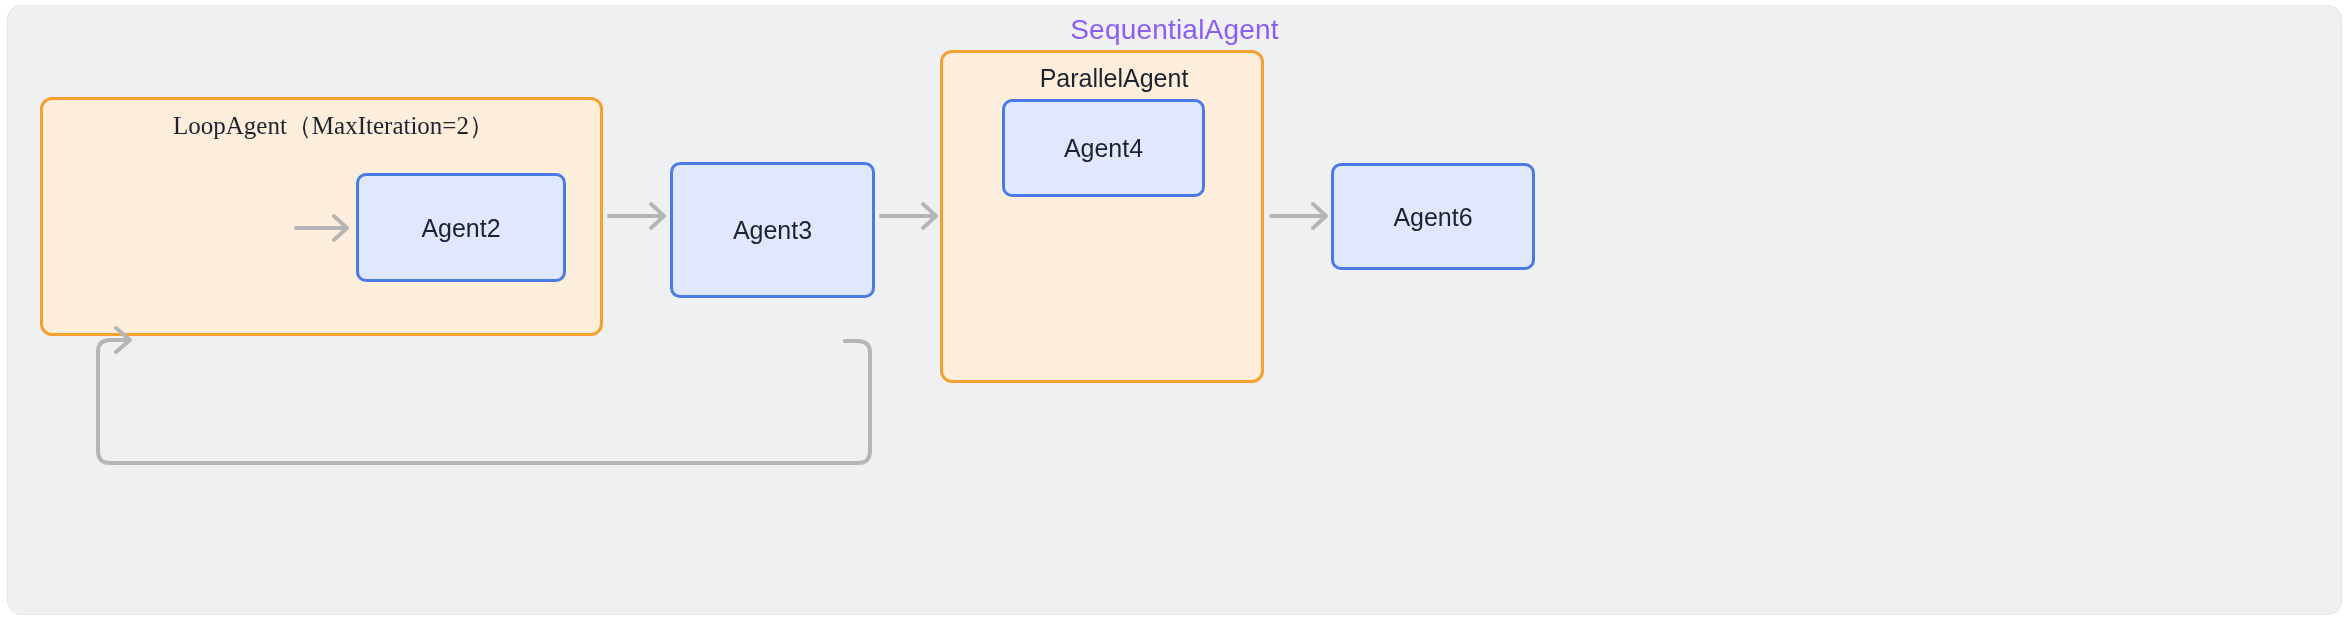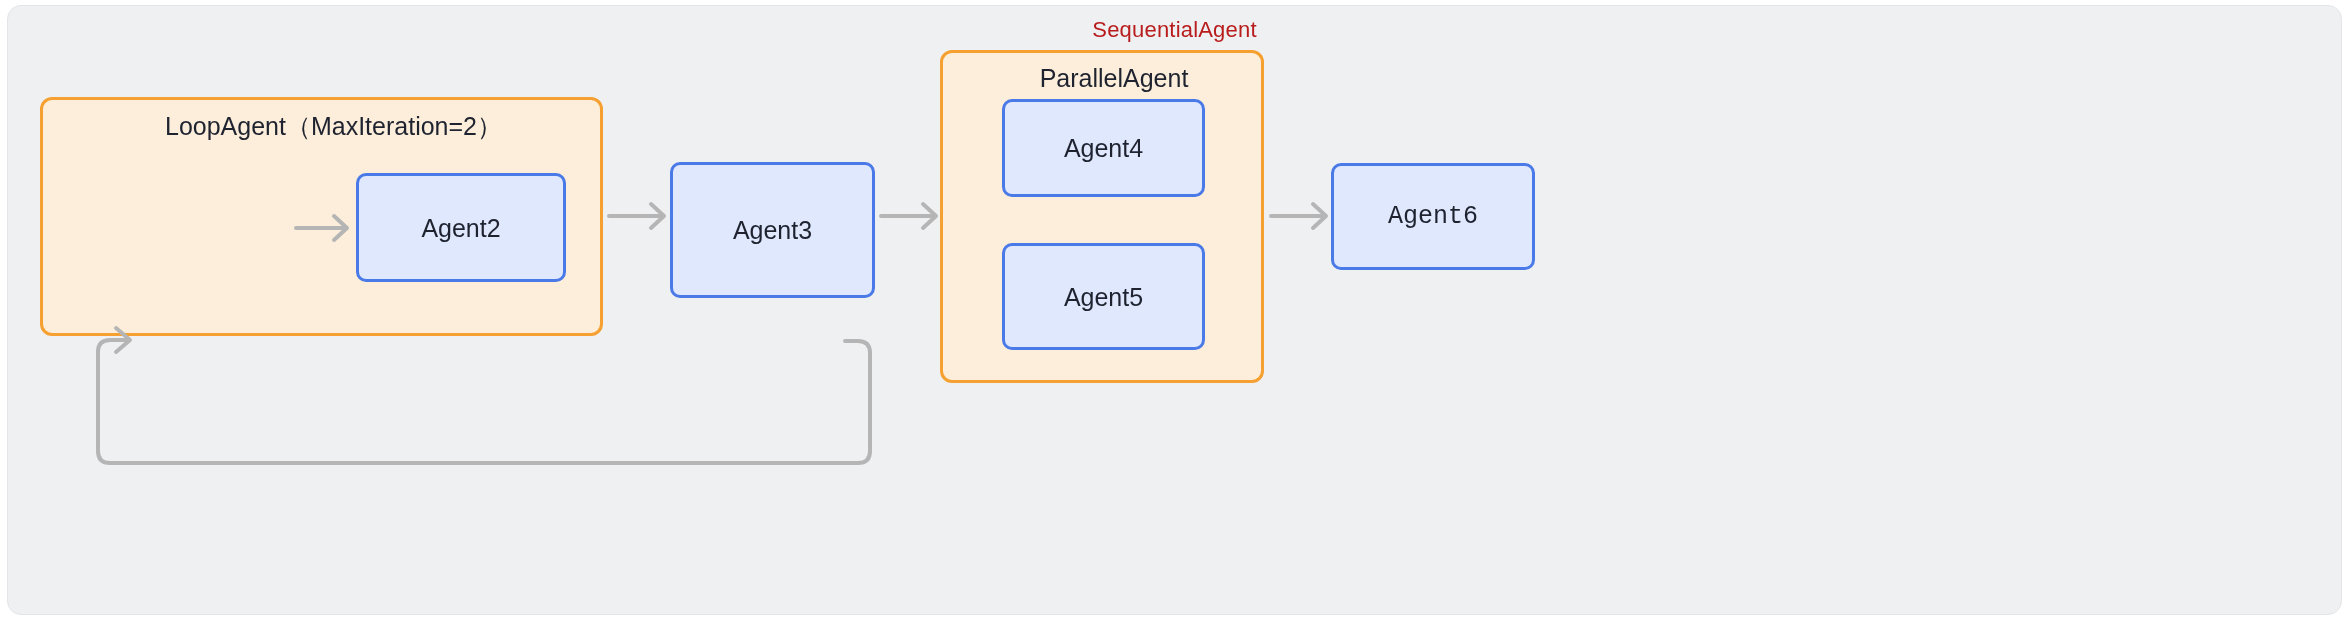--- a/index.html
+++ b/index.html
@@ -29,22 +29,22 @@
     background: #eff0f2;
     border: 1px solid #e3e5e8;
     border-radius: 14px;
   }
   .seq-title {
     position: absolute;
     left: 0;
     top: 8px;
     width: 100%;
     text-align: center;
-    font-size: 22px;
-    color: #b91c1c;
+    font-size: 28px;
+    color: #8b5cf6;
     letter-spacing: 0.2px;
     line-height: 32px;
   }
 
   
   .group-box {
     position: absolute;
     box-sizing: border-box;
     background: #fceeda;
     border: 3px solid #f5a030;
@@ -106,45 +106,42 @@
 </head>
 <body>
 
 <div id="canvas">
 
   <div class="seq-container">
     <div class="seq-title">SequentialAgent</div>
   </div>
 
   <div class="group-box" style="left:40px; top:97px; width:563px; height:239px;">
-    <div class="group-title" style="top:10px;">LoopAgent（MaxIteration=2）</div>
+    <div class="group-title" style="top:10px;font-family:Liberation Serif, serif;">LoopAgent（MaxIteration=2）</div>
   </div>
 
   <div class="group-box" style="left:940px; top:50px; width:324px; height:333px;">
     <div class="group-title" style="top:9px;">ParallelAgent</div>
   </div>
 
 
   <div class="agent-box" style="left:356px; top:173px; width:210px; height:109px;">
     <span class="agent-label">Agent2</span>
   </div>
 
   <div class="agent-box" style="left:670px; top:162px; width:205px; height:136px;">
     <span class="agent-label">Agent3</span>
   </div>
 
   <div class="agent-box" style="left:1002px; top:99px; width:203px; height:98px;">
     <span class="agent-label">Agent4</span>
   </div>
 
-  <div class="agent-box" style="left:1002px; top:243px; width:203px; height:107px;">
-    <span class="agent-label">Agent5</span>
-  </div>
 
-  <div class="agent-box" style="left:1331px; top:163px; width:204px; height:107px;font-family:Liberation Mono, monospace;">
+  <div class="agent-box" style="left:1331px; top:163px; width:204px; height:107px;">
     <span class="agent-label">Agent6</span>
   </div>
 
   <svg id="connectors" viewBox="0 0 2352 632">
 
     <g>
       <path class="conn-line" d="M 845 341 L 858 341 Q 870 341 870 353 L 870 451 Q 870 463 858 463 L 110 463 Q 98 463 98 451 L 98 352 Q 98 340 110 340 L 126 340"></path>
       <path class="conn-head" d="M 116 328 L 130 340 L 116 352"></path>
     </g>
 

